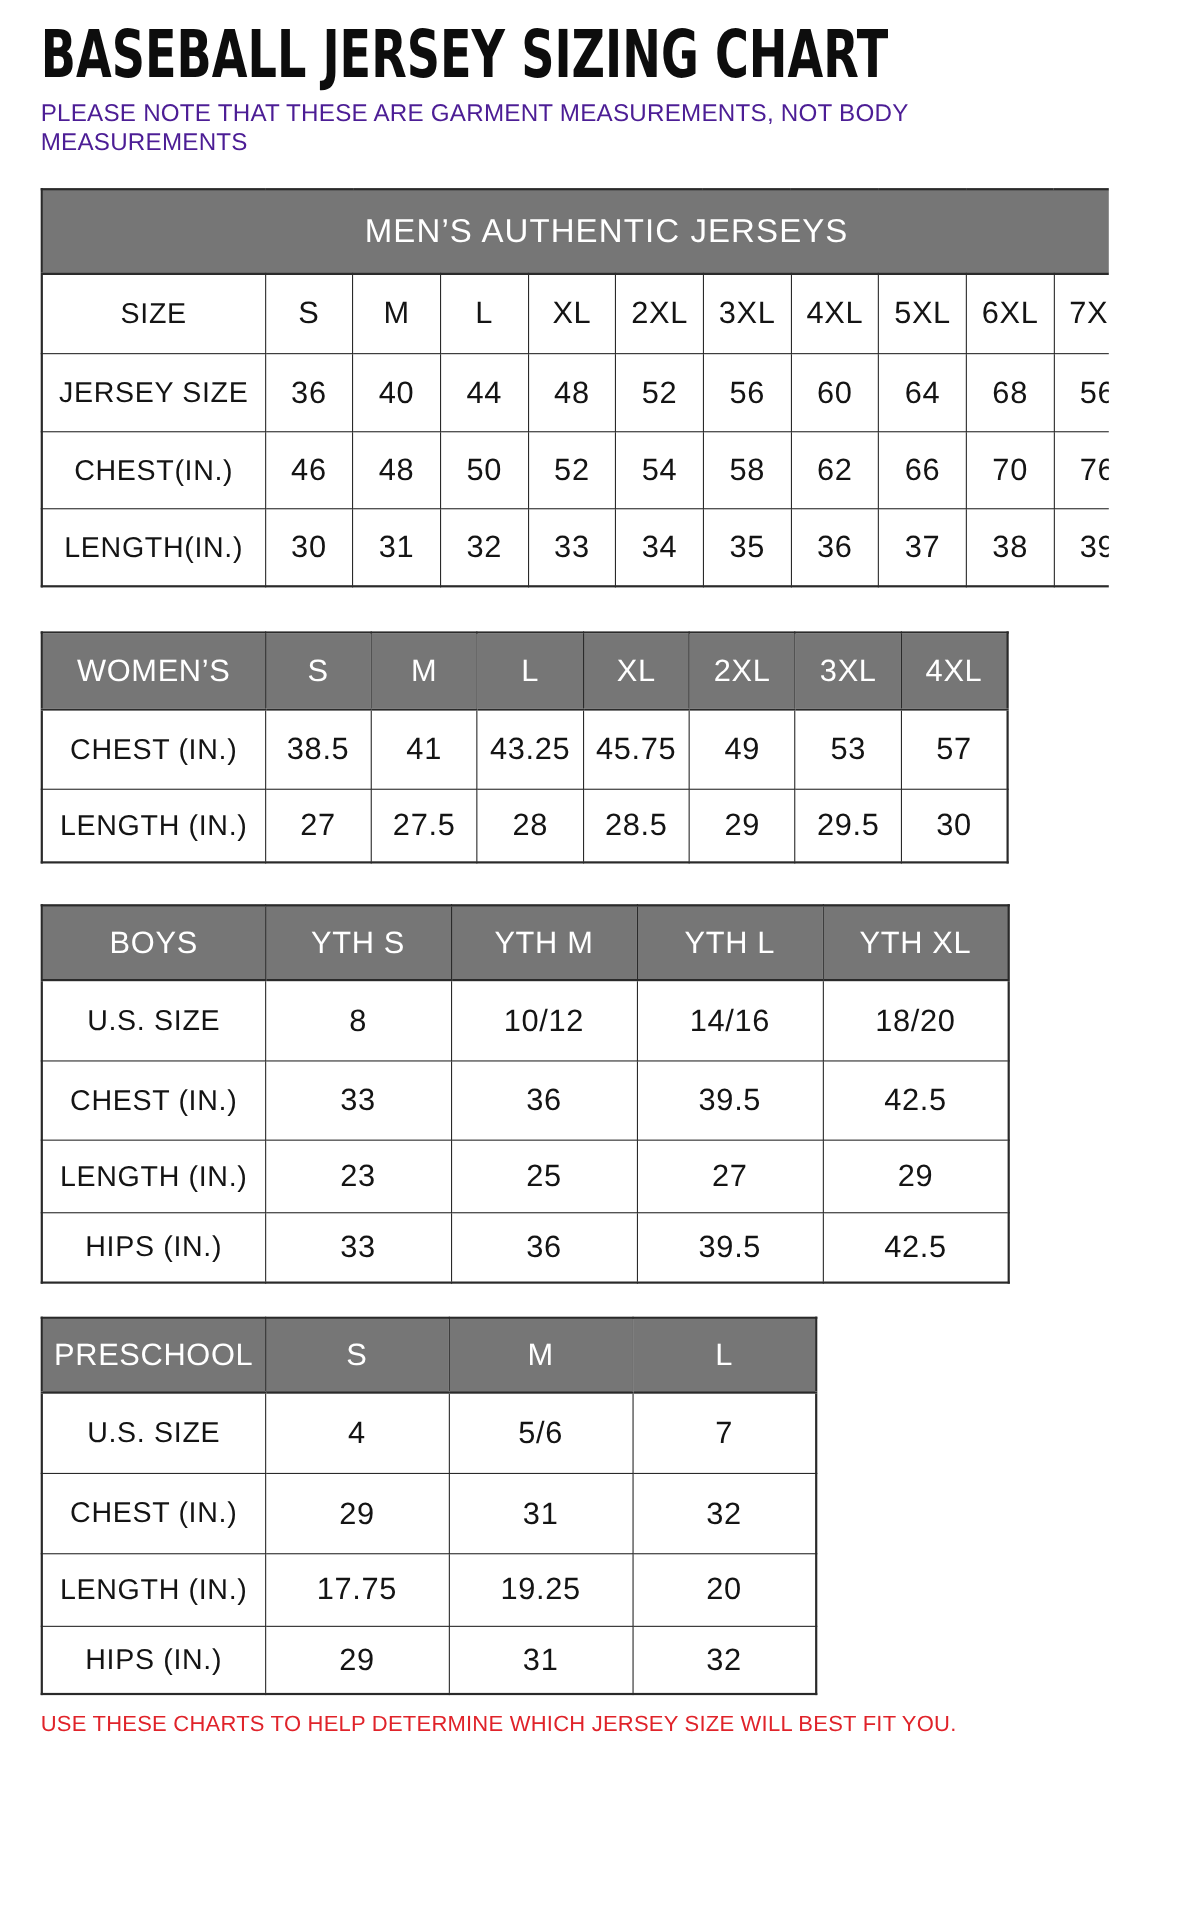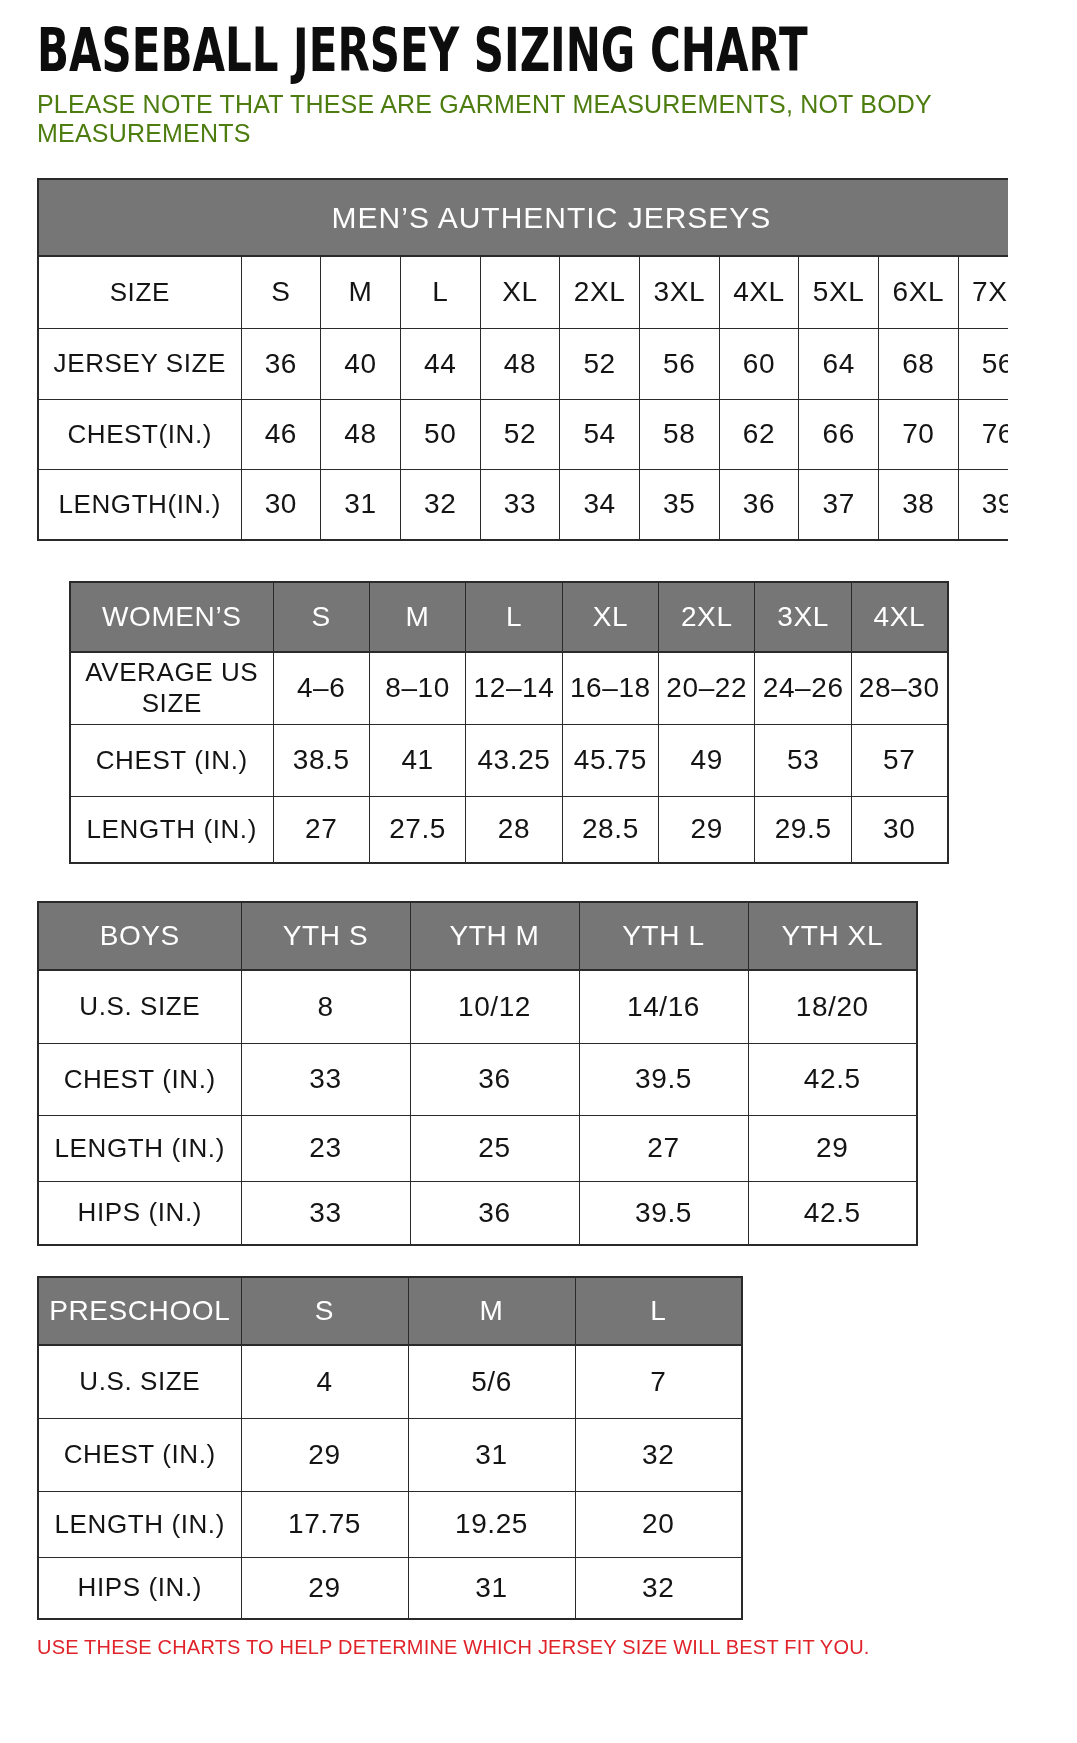--- a/index.html
+++ b/index.html
@@ -6,36 +6,36 @@
   body{width:1077px;height:1743px;font-family:"Liberation Sans",sans-serif;color:#111;}
   .sheet{box-sizing:border-box;width:1008px;height:1743px;padding:20px 30px 0 37px;overflow:hidden;}
 
   .title{
     margin:0;white-space:nowrap;
     font-family:"DejaVu Sans",sans-serif;font-weight:900;font-size:60px;line-height:1.0;
     transform:scaleX(0.70);transform-origin:left center;letter-spacing:0px;color:#0d0d0d;
   }
   .note{
     margin:10px 0 0 0;max-width:900px;
-    color:#4d7c0f;font-size:25px;line-height:1.16;letter-spacing:0.2px;font-weight:400;
+    color:#4c1d95;font-size:22px;line-height:1.16;letter-spacing:0.2px;font-weight:400;
   }
 
   table.tbl{border-collapse:collapse;table-layout:fixed;margin-top:30px;}
   .tbl td,.tbl th{border:1px solid #2a2a2a;text-align:center;vertical-align:middle;
     padding:0 2px;font-weight:400;letter-spacing:0.6px;overflow:hidden;}
   .tbl{border:2px solid #2a2a2a;}
   .tbl td{font-size:28px;color:#141414;}
   .tbl td.lbl{font-size:26px;}
   .tbl th.gray,.tbl td.gray{background:#767676;color:#ffffff;font-size:28px;}
   .tbl th.merged{font-size:30px;letter-spacing:1px;border-bottom:2px solid #2a2a2a;padding-left:29px;}
   .gray-row th{border-bottom:2px solid #2a2a2a;}
 
   table.mens{width:1000px;}
   .mens col.c-label{width:203px;} .mens col.c-val{width:79.7px;}
-  table.womens{width:878px;margin-top:40px;margin-left:32px;}
+  table.womens{width:878px;margin-top:40px;}
   .womens col.c-label{width:203px;} .womens col.c-val{width:96.4px;}
   table.boys{width:879px;margin-top:37px;}
   .boys col.c-label{width:203px;} .boys col.c-val{width:169px;}
   table.preschool{width:704px;}
   .preschool col.c-label{width:203px;} .preschool col.c-val{width:167px;}
 
   .footer{
     margin:16px 0 0 0;white-space:nowrap;
     color:#E0232A;font-size:20px;letter-spacing:0.2px;font-weight:400;
   }
@@ -137,30 +137,20 @@
       <th class="gray">WOMEN’S</th>
       <th class="gray">S</th>
       <th class="gray">M</th>
       <th class="gray">L</th>
       <th class="gray">XL</th>
       <th class="gray">2XL</th>
       <th class="gray">3XL</th>
       <th class="gray">4XL</th>
     </tr>
     <tr style="height:72px">
-      <td class="lbl">AVERAGE US SIZE</td>
-      <td>4–6</td>
-      <td>8–10</td>
-      <td>12–14</td>
-      <td>16–18</td>
-      <td>20–22</td>
-      <td>24–26</td>
-      <td>28–30</td>
-    </tr>
-    <tr style="height:72px">
       <td class="lbl">CHEST (IN.)</td>
       <td>38.5</td>
       <td>41</td>
       <td>43.25</td>
       <td>45.75</td>
       <td>49</td>
       <td>53</td>
       <td>57</td>
     </tr>
     <tr style="height:67px">

